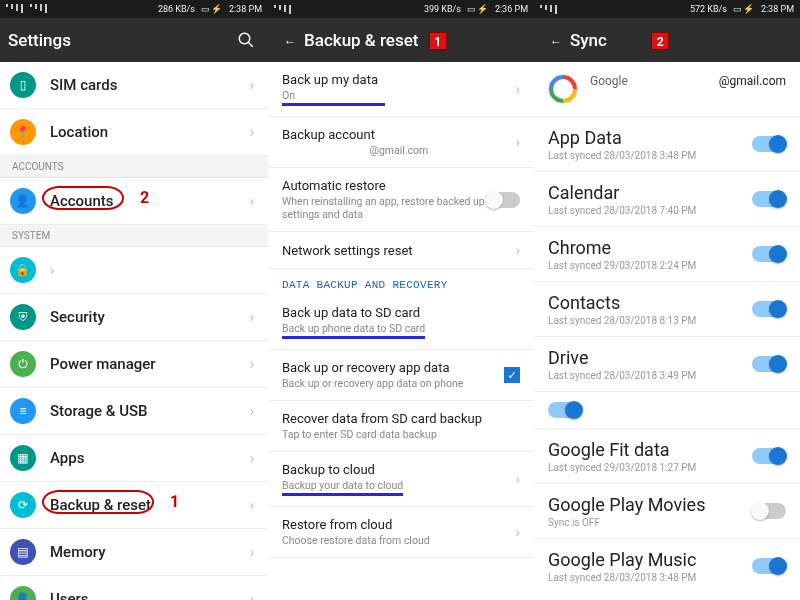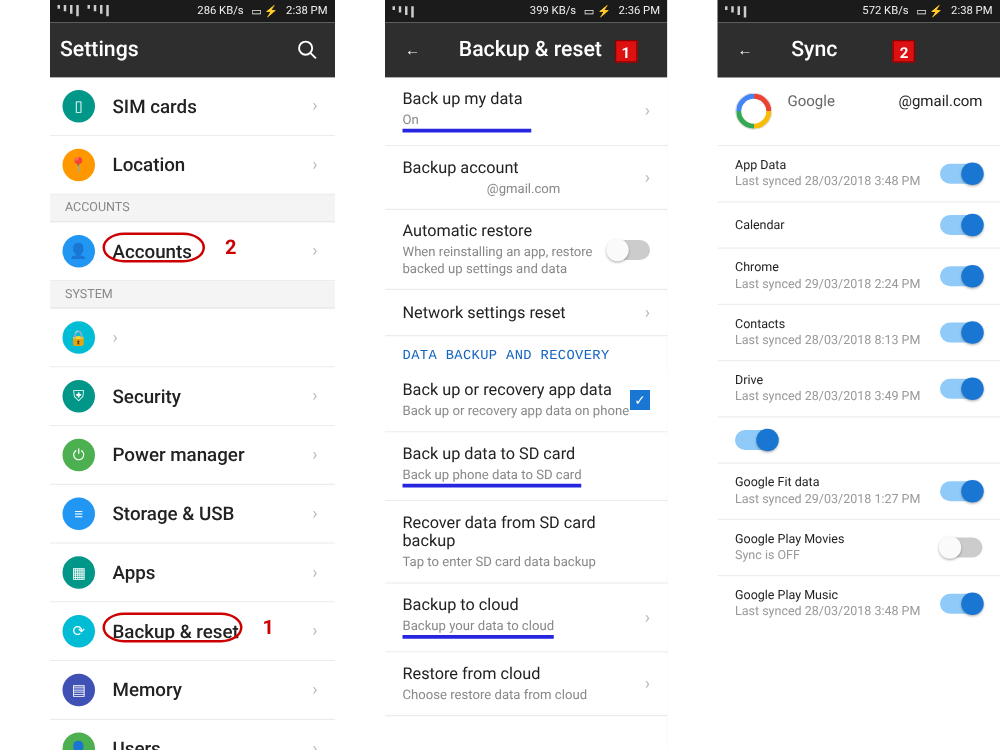--- a/index.html
+++ b/index.html
@@ -10,21 +10,20 @@
     display: flex;
     font-size: 12px;
     color: #333;
   }
   .screen {
     background: #fff;
     display: flex;
     flex-direction: column;
     height: 600px;
     overflow: hidden;
-    padding-left: 40px;
   }
   .s1 { width: 268px; }
   .s2 { width: 266px; }
   .s3 { width: 266px; }
 
   .statusbar {
     background: #1b1b1b;
     color: #eee;
     font-size: 9px;
     height: 18px;
@@ -38,21 +37,21 @@
   .sbar { display:inline-block; width:2px; background:#ccc; margin-right:1px; }
   .sbar1{height:3px} .sbar2{height:5px} .sbar3{height:7px} .sbar4{height:9px}
 
   .appbar {
     background: #2e2e2e;
     color: #fff;
     height: 44px;
     display: flex;
     align-items: center;
     padding: 0 8px;
-    gap: 23px;
+    gap: 0;
   }
   .appbar .title { font-size: 17px; font-weight: 500; flex: 1; }
   .appbar .icon-btn { width: 28px; height:28px; display:flex; align-items:center; justify-content:center; color:#fff; }
 
   .badge {
     display:inline-block;
     width:18px; height:18px;
     background:#d11; color:#fff;
     text-align:center; line-height:18px;
     font-size:12px; font-weight:bold;
@@ -163,21 +162,21 @@
     font-size:14px; color:#4285f4;
     -webkit-mask:none; mask:none;
   }
   .sync-row {
     display:flex; align-items:center; gap:10px;
     padding: 10px 14px;
     border-top: 1px solid #eee;
     position:relative;
   }
   .sync-row .txt { flex:1; }
-  .sync-row .primary { font-size:10px; color:#222; }
+  .sync-row .primary { font-size:18px; color:#222; }
   .sync-row .secondary { font-size:10px; color:#999; margin-top:2px; }
   .switch {
     width:34px; height:16px; border-radius:10px; position:relative;
   }
   .switch .knob {
     width:18px; height:18px; border-radius:50%;
     position:absolute; top:-1px;
     box-shadow:0 1px 2px rgba(0,0,0,.3);
   }
   .switch.on { background:#90caf9; }
@@ -332,31 +331,31 @@
       <div class="txt">
         <div class="primary">Network settings reset</div>
       </div>
       <span class="chev">›</span>
     </div>
 
     <div class="subhdr">DATA BACKUP AND RECOVERY</div>
 
     <div class="row2">
       <div class="txt">
+        <div class="primary">Back up data to SD card</div>
+        <div class="secondary"><span class="underline-blue">Back up phone data to SD card</span></div>
+      </div>
+    </div>
+
+    <div class="row2">
+      <div class="txt">
         <div class="primary">Back up or recovery app data</div>
         <div class="secondary">Back up or recovery app data on phone</div>
       </div>
       <span class="checkbox-on">✓</span>
-    </div>
-
-    <div class="row2">
-      <div class="txt">
-        <div class="primary">Back up data to SD card</div>
-        <div class="secondary"><span class="underline-blue">Back up phone data to SD card</span></div>
-      </div>
     </div>
 
     <div class="row2">
       <div class="txt">
         <div class="primary">Recover data from SD card backup</div>
         <div class="secondary">Tap to enter SD card data backup</div>
       </div>
     </div>
 
     <div class="row2">
@@ -413,20 +412,21 @@
             <div class="primary">App Data</div>
             <div class="secondary">Last synced 28/03/2018 3:48 PM</div>
           </div>
           <span class="switch on">
             <span class="knob"></span>
           </span>
         </div>
         <div class="sync-row">
           <div class="txt">
             <div class="primary">Calendar</div>
+            <div class="secondary">Last synced 28/03/2018 7:40 PM</div>
           </div>
           <span class="switch on">
             <span class="knob"></span>
           </span>
         </div>
         <div class="sync-row">
           <div class="txt">
             <div class="primary">Chrome</div>
             <div class="secondary">Last synced 29/03/2018 2:24 PM</div>
           </div>

